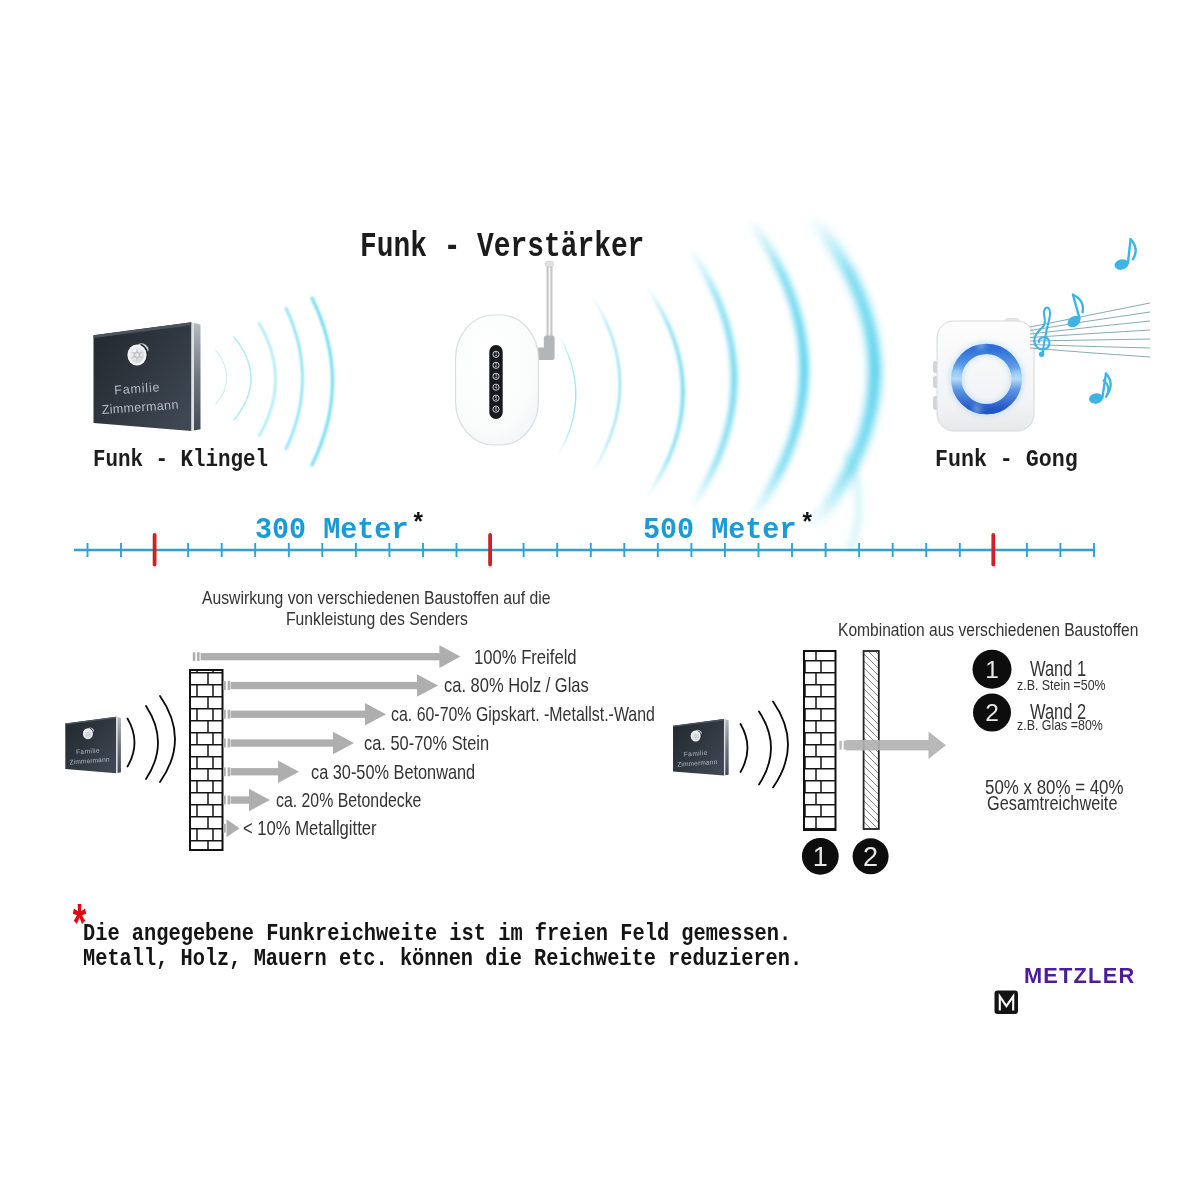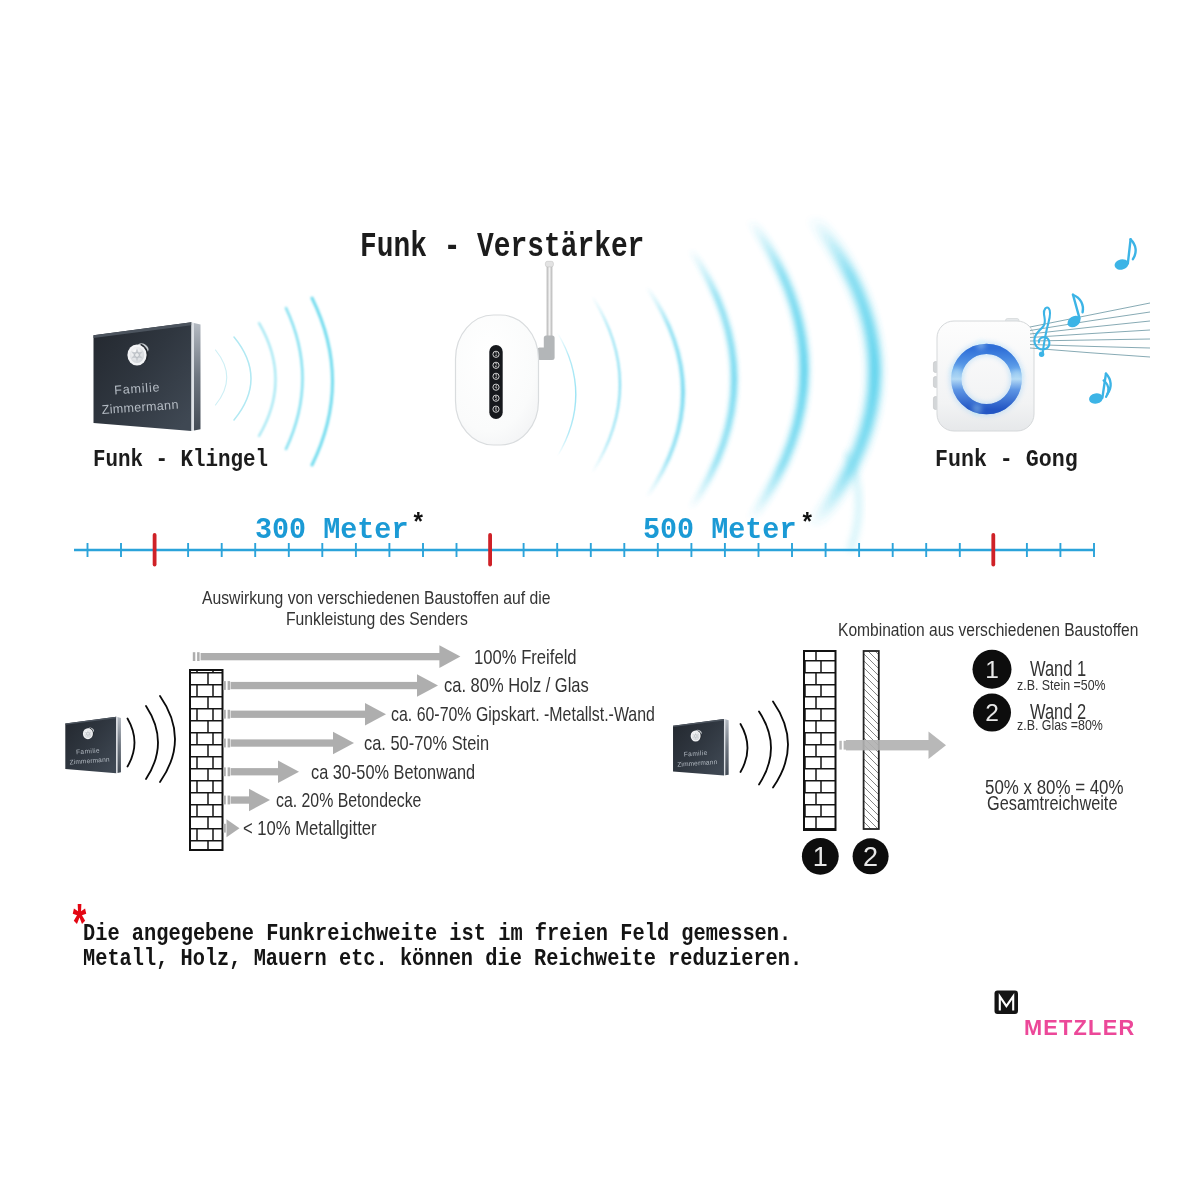--- a/index.html
+++ b/index.html
@@ -334,14 +334,14 @@
 <div class="sans lbl" id="a7" style="left:243px;top:817.1px;font-size:21px;transform:scaleX(0.792);">&lt; 10% Metallgitter</div>
 
 <div class="sans" id="w1" style="left:1030px;top:657.5px;font-size:21.8px;transform:scaleX(0.755);">Wand 1</div>
 <div class="sans" id="w1s" style="left:1017px;top:678.1px;font-size:14.1px;transform:scaleX(0.88);">z.B. Stein =50%</div>
 <div class="sans" id="w2" style="left:1030px;top:700.5px;font-size:21.8px;transform:scaleX(0.755);">Wand 2</div>
 <div class="sans" id="w2s" style="left:1017px;top:718.1px;font-size:14.1px;transform:scaleX(0.88);">z.B. Glas =80%</div>
 
 <div class="sans" id="f1" style="left:985px;top:776.8px;font-size:20.3px;transform:scaleX(0.833);">50% x 80% = 40%</div>
 <div class="sans" id="f2" style="left:987px;top:794.4px;font-size:19.5px;transform:scaleX(0.836);">Gesamtreichweite</div>
 
-<div class="sans" id="logo" style="left:1024px;top:1017px;font-size:21.8px;font-weight:bold;letter-spacing:1.2px;color:#ec4899;">METZLER</div>
+<div class="sans" id="logo" style="left:1024px;top:965px;font-size:21.8px;font-weight:bold;letter-spacing:1.2px;color:#4c1d95;">METZLER</div>
 </div>
 
 </body></html>

